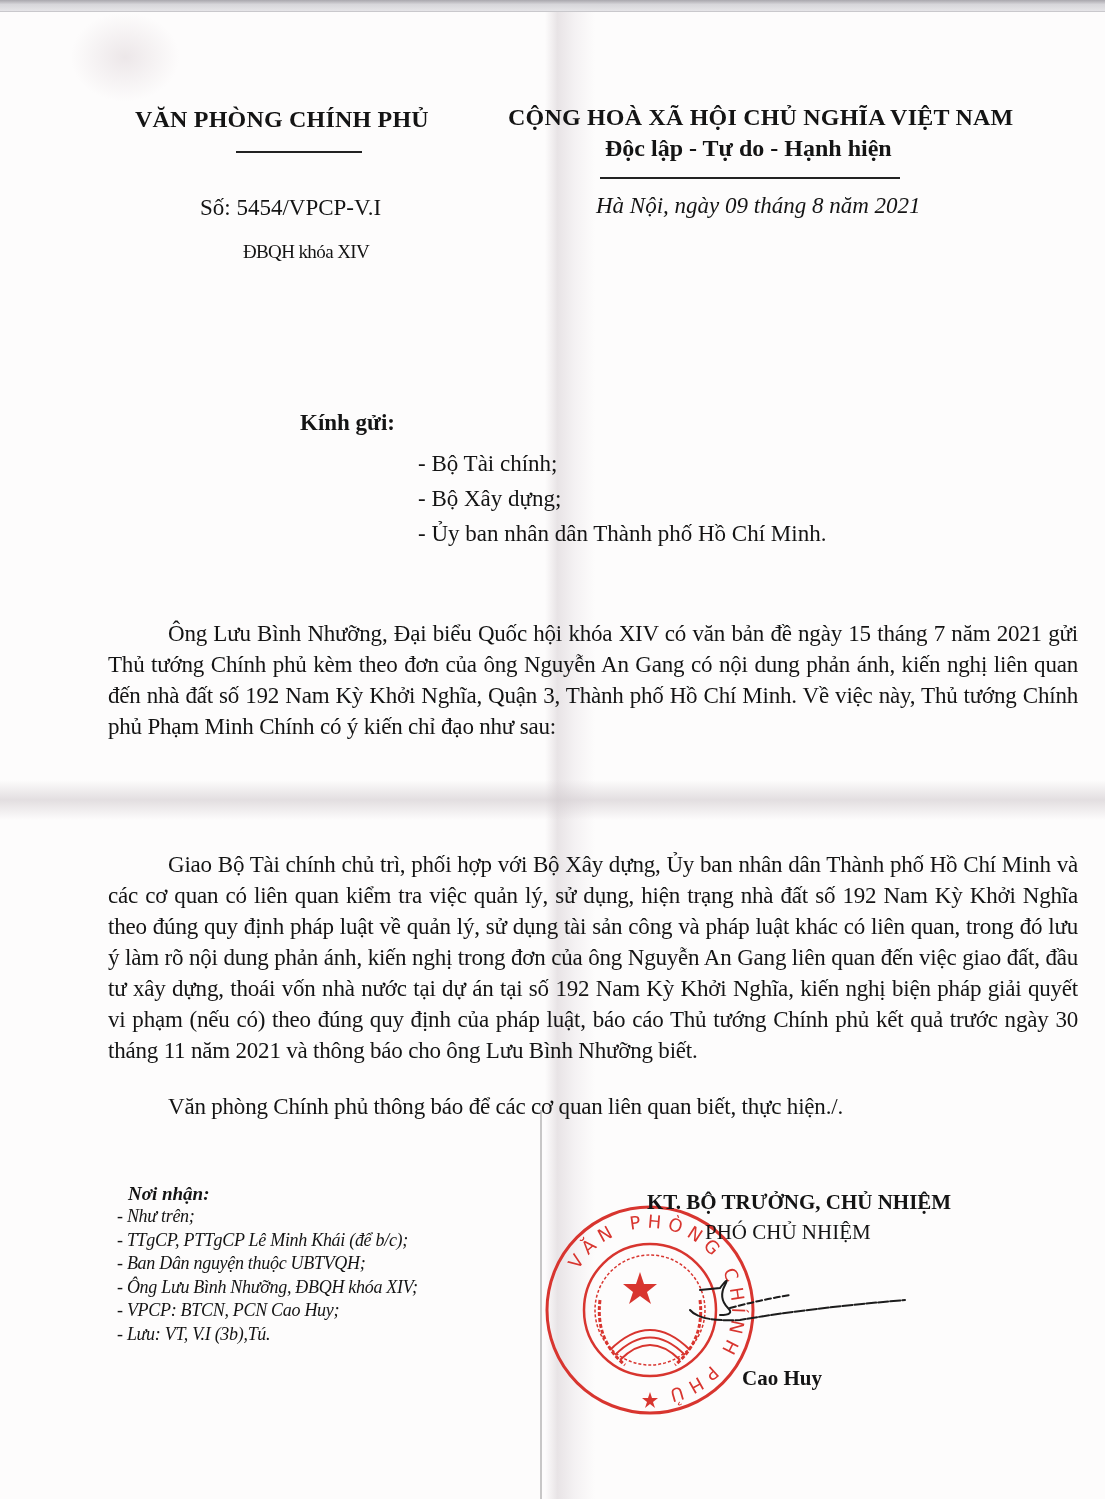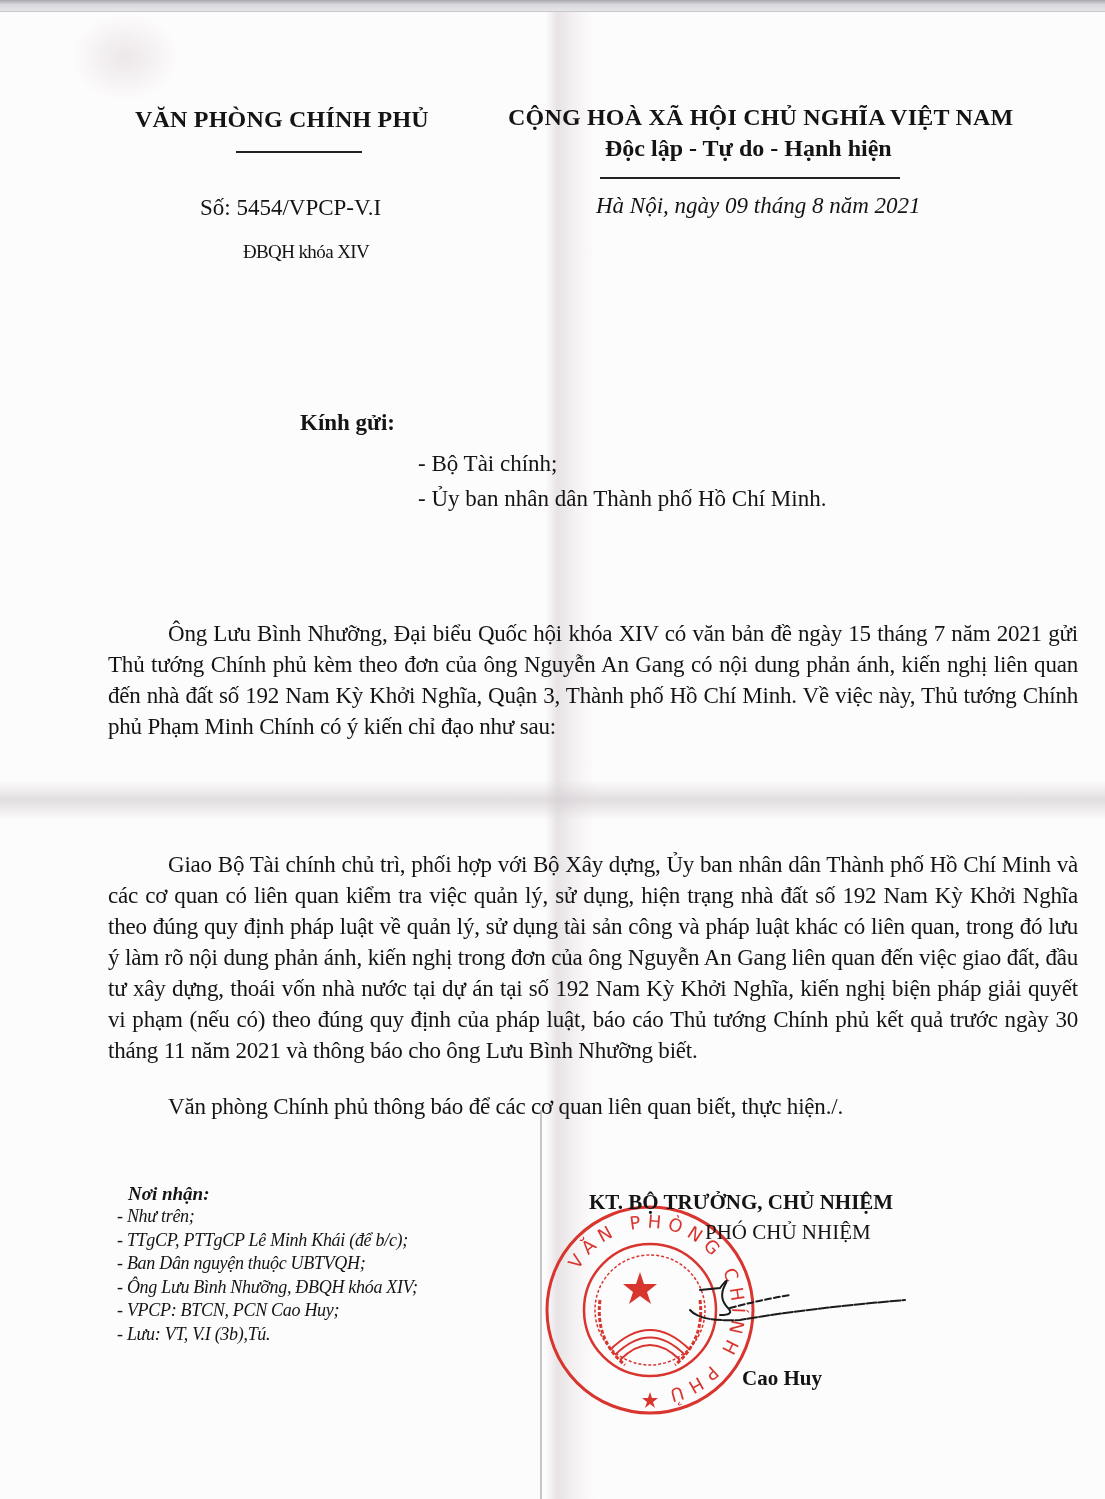--- a/index.html
+++ b/index.html
@@ -47,21 +47,21 @@
   .recipients { position: absolute; left: 418px; top: 446px; font-size: 23px; line-height: 35px; }
 
   .body-text { position: absolute; left: 108px; width: 970px; font-size: 23px; line-height: 31px; text-align: justify; letter-spacing: -0.2px; }
   .para1 { top: 618px; text-indent: 60px; }
   .para2 { top: 813px; text-indent: 60px; margin-top: 36px; }
   .para3 { top: 1091px; text-indent: 60px; }
 
   .cc-title { left: 128px; top: 1183px; font-size: 19px; font-weight: bold; font-style: italic; }
   .cc-list { position: absolute; left: 117px; top: 1205px; font-size: 18px; line-height: 23.5px; letter-spacing: -0.3px; font-style: italic; }
 
-  .sig-title1 { left: 589px; top: 1190px; font-size: 21px; font-weight: bold; }
+  .sig-title1 { left: 647px; top: 1190px; font-size: 21px; font-weight: bold; }
   .sig-title2 { left: 705px; top: 1220px; font-size: 21px; font-weight: normal; }
   .sig-name { left: 742px; top: 1366px; font-size: 21px; font-weight: bold; }
 
   .stamp { position: absolute; left: 540px; top: 1200px; width: 220px; height: 220px; }
   .signature { position: absolute; left: 680px; top: 1270px; width: 230px; height: 70px; }
   .side-crease { position: absolute; left: 540px; top: 1110px; width: 2px; height: 389px; background: rgba(120,120,120,0.4); }
 </style>
 </head>
 <body>
 
@@ -79,20 +79,21 @@
 </div>
 
 <div class="abs nation">CỘNG HOÀ XÃ HỘI CHỦ NGHĨA VIỆT NAM</div>
 <div class="abs motto">Độc lập - Tự do - Hạnh hiện</div>
 <div class="motto-rule"></div>
 <div class="abs date">Hà Nội, ngày 09 tháng 8 năm 2021</div>
 
 <div class="abs salutation">Kính gửi:</div>
 <div class="recipients">
   <div>- Bộ Tài chính;</div>
+  <div>- Bộ Xây dựng;</div>
   <div>- Ủy ban nhân dân Thành phố Hồ Chí Minh.</div>
 </div>
 
 <div class="body-text para1">Ông Lưu Bình Nhưỡng, Đại biểu Quốc hội khóa XIV có văn bản đề ngày 15 tháng 7 năm 2021 gửi Thủ tướng Chính phủ kèm theo đơn của ông Nguyễn An Gang có nội dung phản ánh, kiến nghị liên quan đến nhà đất số 192 Nam Kỳ Khởi Nghĩa, Quận 3, Thành phố Hồ Chí Minh. Về việc này, Thủ tướng Chính phủ Phạm Minh Chính có ý kiến chỉ đạo như sau:</div>
 <div class="body-text para2">Giao Bộ Tài chính chủ trì, phối hợp với Bộ Xây dựng, Ủy ban nhân dân Thành phố Hồ Chí Minh và các cơ quan có liên quan kiểm tra việc quản lý, sử dụng, hiện trạng nhà đất số 192 Nam Kỳ Khởi Nghĩa theo đúng quy định pháp luật về quản lý, sử dụng tài sản công và pháp luật khác có liên quan, trong đó lưu ý làm rõ nội dung phản ánh, kiến nghị trong đơn của ông Nguyễn An Gang liên quan đến việc giao đất, đầu tư xây dựng, thoái vốn nhà nước tại dự án tại số 192 Nam Kỳ Khởi Nghĩa, kiến nghị biện pháp giải quyết vi phạm (nếu có) theo đúng quy định của pháp luật, báo cáo Thủ tướng Chính phủ kết quả trước ngày 30 tháng 11 năm 2021 và thông báo cho ông Lưu Bình Nhưỡng biết.</div>
 <div class="body-text para3">Văn phòng Chính phủ thông báo để các cơ quan liên quan biết, thực hiện./.</div>
 
 <div class="side-crease"></div>
 
 <div class="abs cc-title">Nơi nhận:</div>

